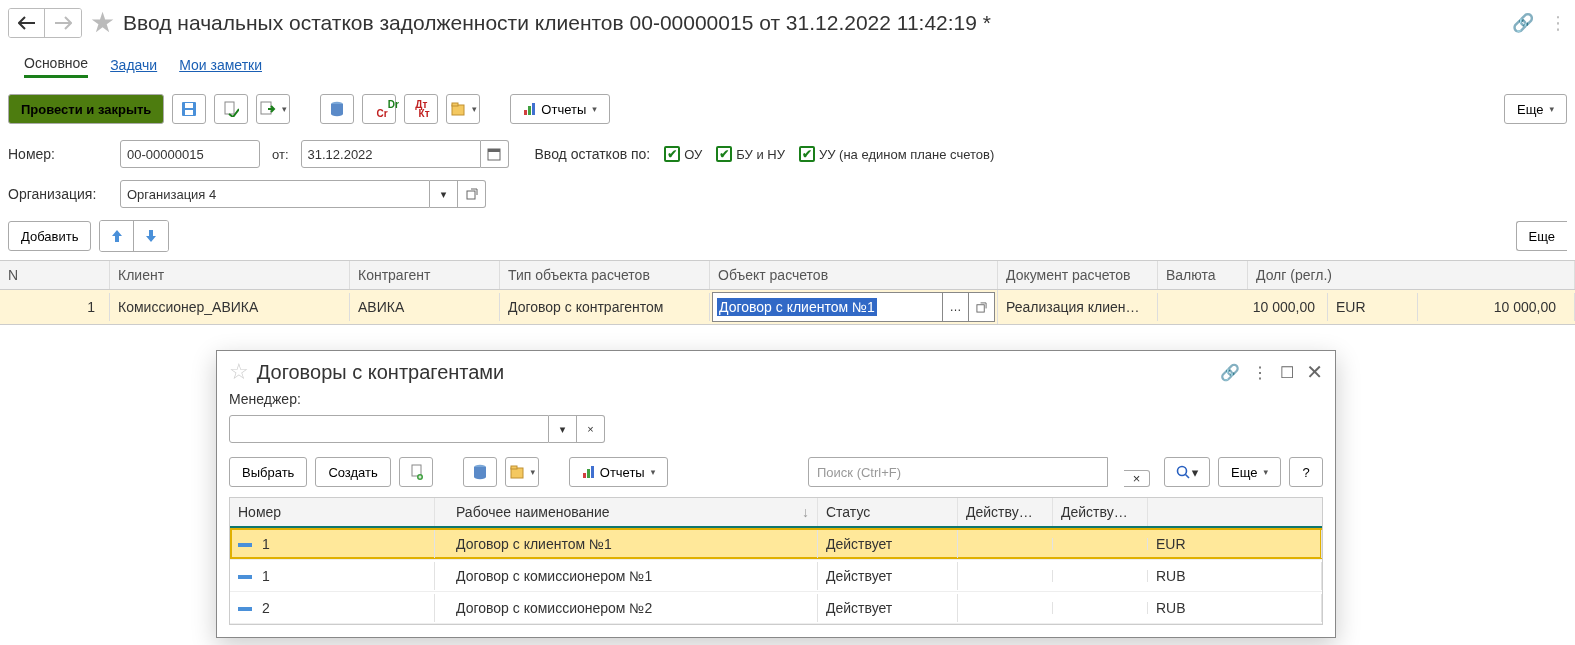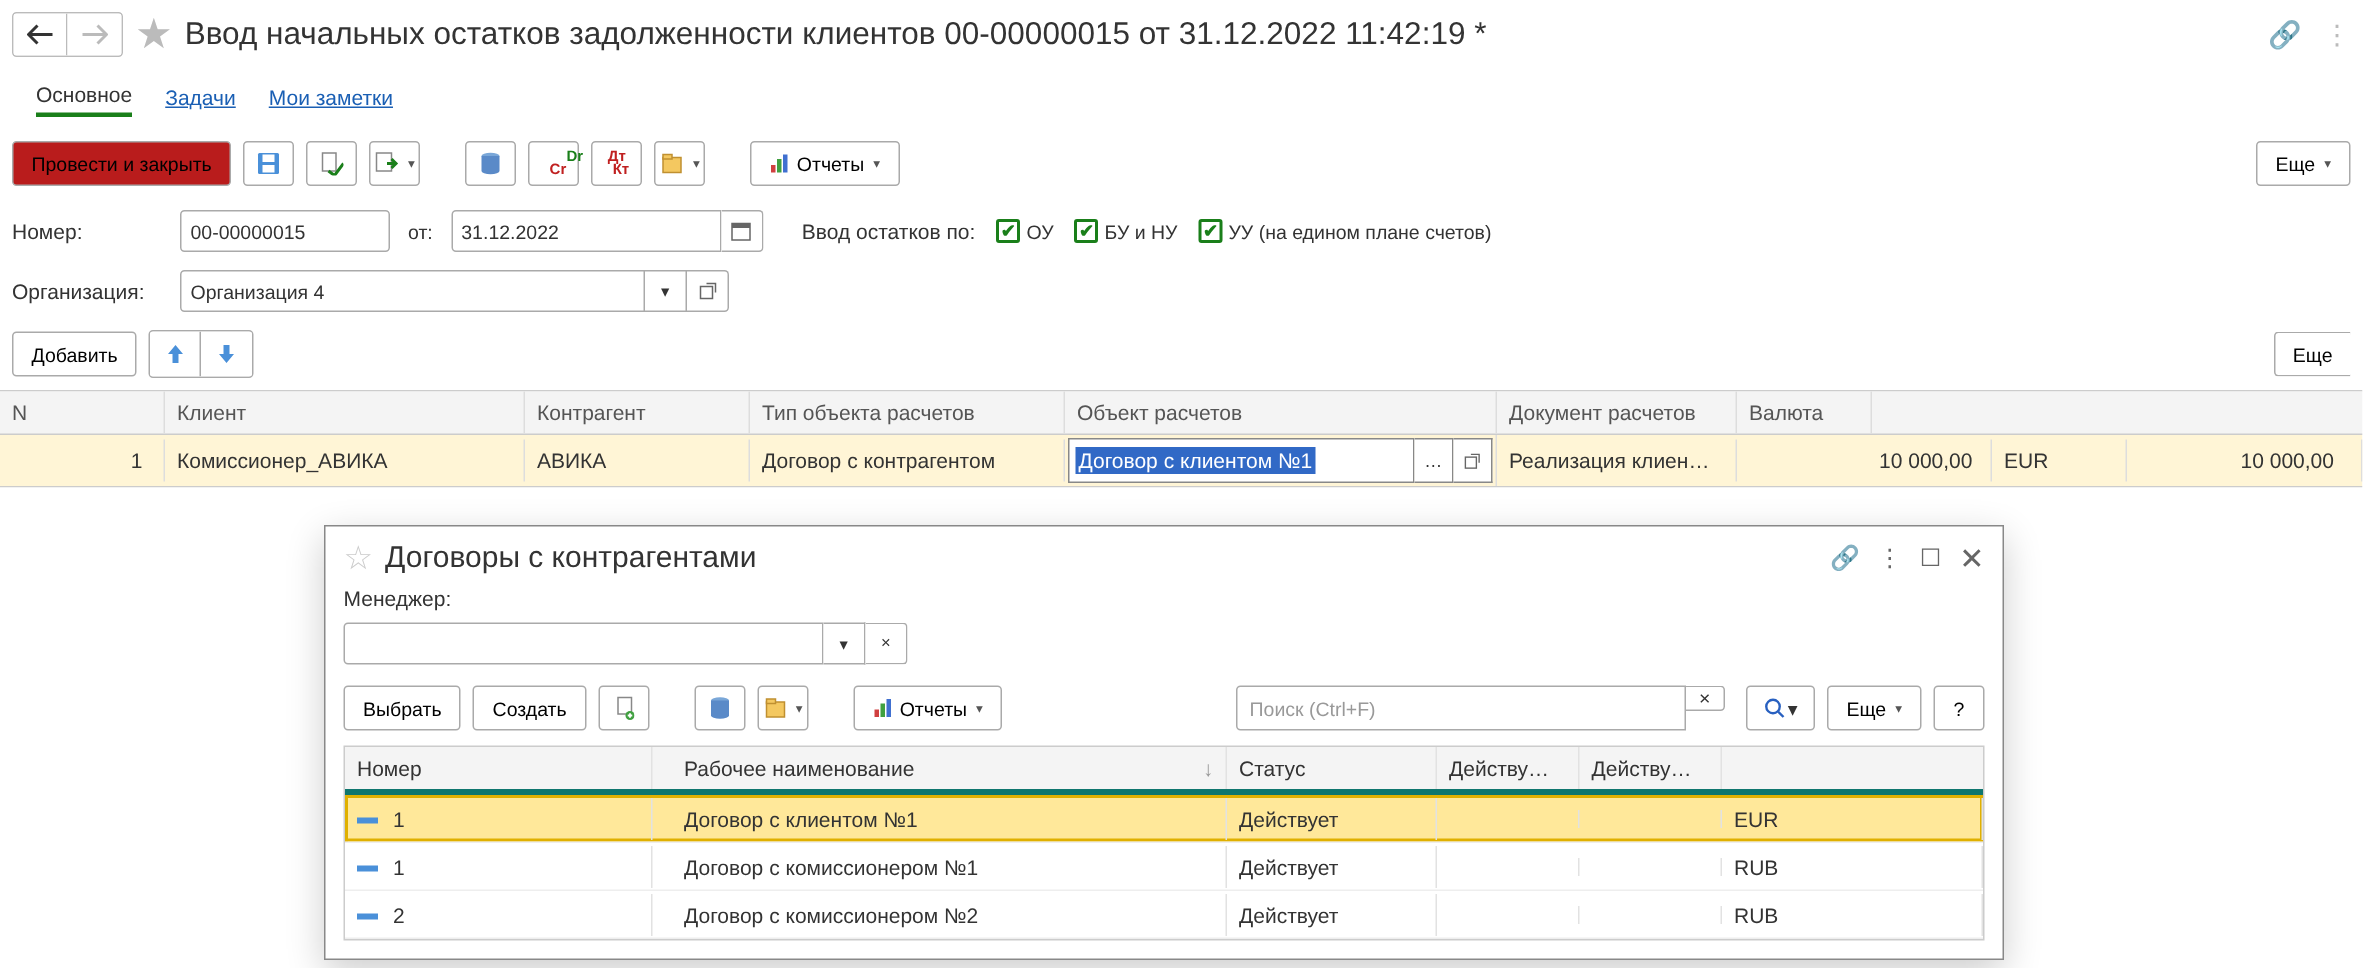--- a/index.html
+++ b/index.html
@@ -16,21 +16,21 @@
   
   
   .tabs { display: flex; align-items: center; gap: 22px; padding: 6px 24px 10px; border-bottom: 0; }
   .tab { font-size: 14px; padding: 4px 0; cursor: pointer; }
   .tab.active { border-bottom: 3px solid #1a7f1a; color: #333; }
   .tab.link { color: #1a5fb4; text-decoration: underline; }
   
   
   .toolbar { display: flex; align-items: center; gap: 8px; padding: 6px 8px 12px; flex-wrap: wrap; }
   .btn { height: 30px; padding: 0 12px; background: #fff; border: 1px solid #aaa; border-radius: 3px; display: inline-flex; align-items: center; justify-content: center; cursor: pointer; font-size: 13px; gap: 4px; }
-  .btn.primary { background: #b91c1c; font-weight: normal; }
+  .btn.primary { background: #4d7c0f; font-weight: bold; }
   .btn.icon-only { width: 34px; padding: 0; }
   .btn-group-sep { width: 14px; }
   .btn .caret { font-size: 9px; color: #555; margin-left:2px; }
   .toolbar-right { margin-left: auto; }
   
   
   .form-row { display: flex; align-items: center; gap: 8px; padding: 4px 8px 8px; }
   .form-label { width: 104px; font-size: 14px; }
   .input { height: 28px; border: 1px solid #aaa; border-radius: 3px; padding: 0 6px; background: #fff; display: inline-flex; align-items: center; }
   .input-group { display: flex; align-items: stretch; }
@@ -73,29 +73,29 @@
   .obj-btn { width:26px; border:1px solid #888; border-left:none; background:#fff; display:flex; align-items:center; justify-content:center; font-size:12px; cursor:pointer;}
 
   
   .popup { position:absolute; left:216px; top:350px; width:1120px; background:#fff; border:1px solid #888; box-shadow:0 8px 24px rgba(0,0,0,.2); padding:8px 12px 12px; }
   .popup-title-row { display:flex; align-items:center; gap:8px; padding-bottom:6px; }
   .popup-title { font-size:20px; font-weight:400; }
   .popup-ctrl-right { margin-left:auto; display:flex; gap:12px; color:#666; align-items:center; }
   .popup-ctrl-right span { cursor:pointer; font-size:16px; }
   .popup-form-row { display:flex; align-items:center; gap:8px; padding:4px 0 10px; }
   .popup-toolbar { display:flex; align-items:center; gap:8px; padding:4px 0 10px; }
-  .search-wrap { display:flex; align-items:flex-start; margin-left:auto; }
+  .search-wrap { display:flex; align-items:flex-end; margin-left:auto;gap:16px; }
   .search-input { width:300px; height:30px; border:1px solid #aaa; border-radius:3px 0 0 3px; padding:0 8px; font-size:13px; color:#999; display:flex; align-items:center; }
   .search-clear { width:26px; border:1px solid #aaa; border-left:none; border-radius:0 3px 3px 0; display:flex; align-items:center; justify-content:center; cursor:pointer; background:#fff;}
   .search-btn { width:46px; height:30px; margin-left:6px; border:1px solid #aaa; border-radius:3px; display:flex; align-items:center; justify-content:center; cursor:pointer; background:#fff; gap:2px;}
 
   
   .pgrid { border:1px solid #ccc; }
   .pgrid-header, .pgrid-row { display:flex; }
-  .pgrid-header { background:#f4f4f4; border-bottom:4px solid #0f766e; }
+  .pgrid-header { background:#f4f4f4; border-bottom:2px solid #0f766e; }
   .pgrid-cell { padding:6px 8px; font-size:14px; border-right:1px solid #e2e2e2; overflow:hidden; white-space:nowrap; }
   .pgrid-row { border-bottom:1px solid #eee; height:32px; align-items:center;}
   .pgrid-row.selected { background:#ffe89a; box-shadow:inset 2px 0 0 #e0b000, inset -2px 0 0 #e0b000, inset 0 2px 0 #e0b000, inset 0 -2px 0 #e0b000; }
   .pc-num { width:205px; }
   .pc-name { width:370px; position:relative;margin-left:13px;}
   .pc-name .sort { position:absolute; right:8px; top:6px; color:#999;}
   .pc-status { width:140px; }
   .pc-d1 { width:95px; }
   .pc-d2 { width:95px; }
   .pc-curr { flex:1; }
@@ -259,20 +259,21 @@
 
 <div class="grid">
   <div class="grid-header">
     <div class="grid-cell c-n">N</div>
     <div class="grid-cell c-client">Клиент</div>
     <div class="grid-cell c-kontr">Контрагент</div>
     <div class="grid-cell c-tip">Тип объекта расчетов</div>
     <div class="grid-cell c-obj" style="padding:6px 8px !important;">Объект расчетов</div>
     <div class="grid-cell c-doc">Документ расчетов</div>
     <div class="grid-cell c-curr">Валюта</div>
+    <div class="grid-cell c-regl hdr">Долг (регл.)</div>
   </div>
   <div class="grid-row">
     <div class="grid-cell c-n val">1</div>
     <div class="grid-cell c-client">Комиссионер_АВИКА</div>
     <div class="grid-cell c-kontr">АВИКА</div>
     <div class="grid-cell c-tip">Договор с контрагентом</div>
     <div class="grid-cell c-obj">
       <div class="obj-editor">
         <div class="obj-input">
             <span class="obj-sel">Договор с клиентом №1</span>

